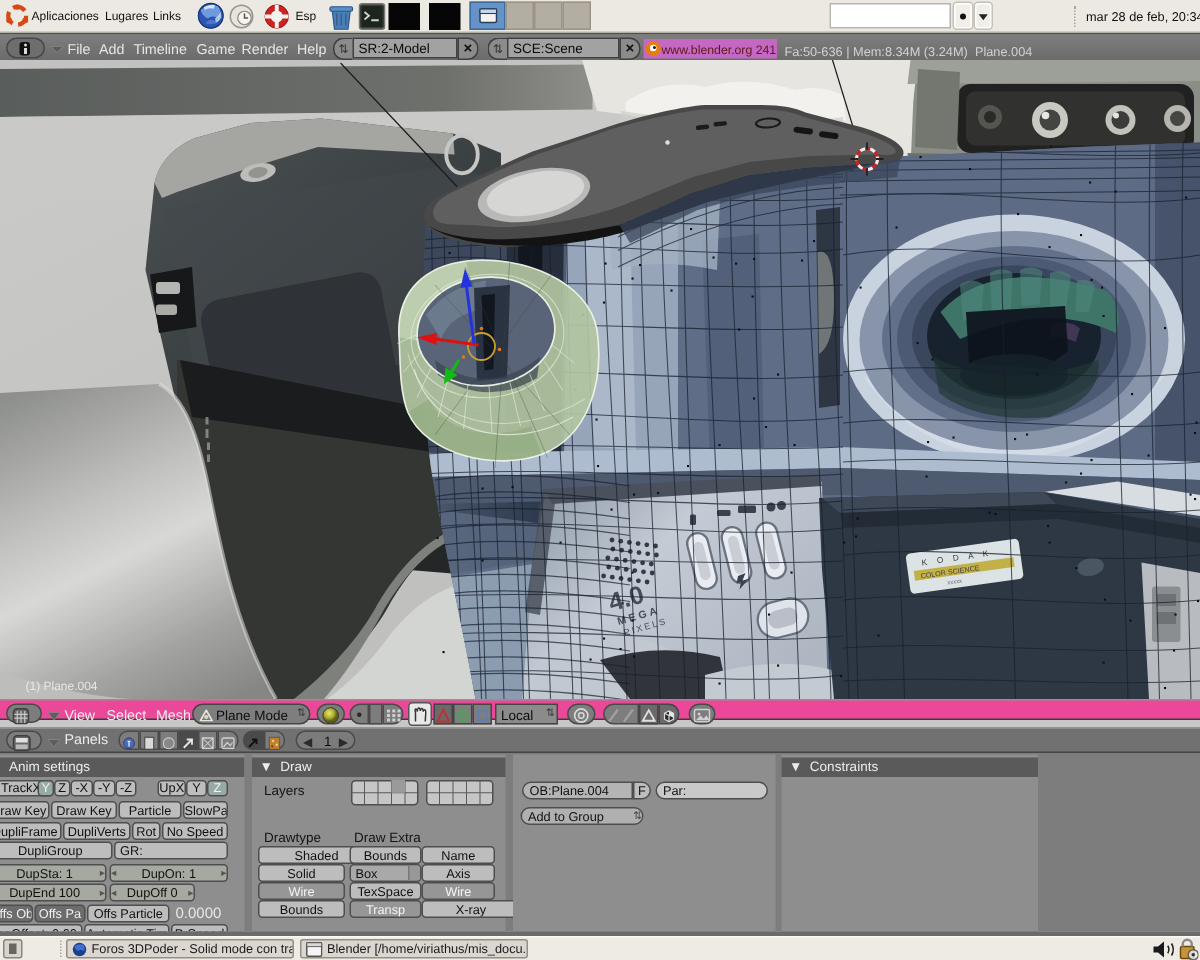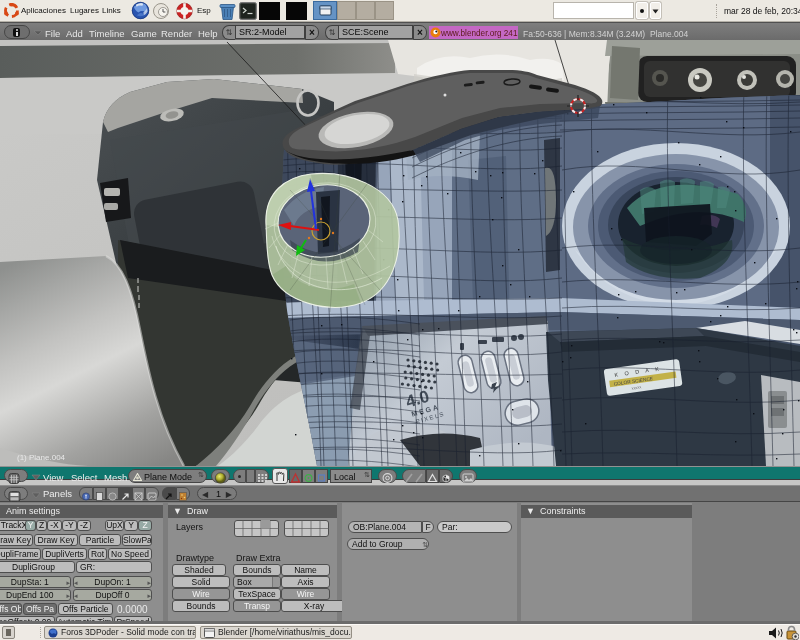--- a/index.html
+++ b/index.html
@@ -7,21 +7,21 @@
 #stage{position:relative;width:800px;height:640px;}
 
 #gpanel{left:0;top:0;width:800px;height:22px;background:#ece9e2;border-bottom:1px solid #b5b1a8;}
 .gmenu{color:#101010;font-size:8px;top:6px;white-space:nowrap;}
 .winbtn{top:1px;height:19px;}
 
 #bhead{left:0;top:22px;width:800px;height:18px;background:linear-gradient(#7e7e7e,#6b6b6b);border-top:1px solid #505050;}
 .bmenu{color:#e6e6e6;font-size:9.5px;top:5px;white-space:nowrap;}
 .bwidget{top:2px;height:14px;background:#9d9d9d;border:1px solid #3f3f3f;font-size:9px;color:#0a0a0a;line-height:12px;padding:0 3px;white-space:nowrap;}
 
-#vhead{left:0;top:466px;width:800px;height:14px;background:#0f766e;border-top:1px solid #929292;border-bottom:1px solid #3c3c3c;}
+#vhead{left:0;top:466px;width:800px;height:14px;background:#ec4899;border-top:1px solid #929292;border-bottom:1px solid #3c3c3c;}
 #bthead{left:0;top:485px;width:800px;height:17px;background:#717171;border-top:1px solid #8d8d8d;border-bottom:1px solid #454545;}
 .hmenu{color:#ededed;font-size:9.5px;top:5px;white-space:nowrap;}
 .hbtn{background:#7d7d7d;border:1px solid #4a4a4a;border-radius:7px;}
 
 #barea{left:0;top:502px;width:800px;height:119px;background:#7d7d7d;}
 .panel{position:absolute;top:1px;height:118px;background:#8e8e8e;}
 .phead{position:absolute;left:0;top:2px;width:100%;height:13px;background:#5a5a5a;color:#ececec;font-size:9px;line-height:13px;white-space:nowrap;}
 .bb{position:absolute;background:#bdbdbd;border:1px solid #4e4e4e;border-radius:3px;font-size:8.5px;color:#101010;text-align:center;line-height:9px;overflow:hidden;white-space:nowrap;}
 .bnum{background:#a6a9a0;}
 .bdark{background:#6c6c6c;color:#f0f0f0;}
@@ -786,21 +786,21 @@
     <div class="bb" style="left:130px;top:31px;width:30px;height:12px;line-height:11px">SlowPa</div>
     <div class="bb" style="left:0px;top:45px;width:49px;height:12px;line-height:11px">DupliFrame</div>
     <div class="bb" style="left:50px;top:45px;width:45px;height:12px;line-height:11px">DupliVerts</div>
     <div class="bb" style="left:96px;top:45px;width:19px;height:12px;line-height:11px">Rot</div>
     <div class="bb" style="left:116px;top:45px;width:44px;height:12px;line-height:11px">No Speed</div>
     <div class="bb" style="left:0px;top:58px;width:83px;height:12px;line-height:11px">DupliGroup</div>
     <div class="bb" style="left:84px;top:58px;width:76px;height:12px;line-height:11px;text-align:left;padding-left:3px">GR:</div>
     <div class="bb bnum" style="left:0px;top:73px;width:79px;height:12px;line-height:11px">DupSta: 1 <span style="float:right;font-size:7px;color:#555">▸</span></div>
     <div class="bb bnum" style="left:81px;top:73px;width:79px;height:12px;line-height:11px"><span style="float:left;font-size:7px;color:#555">◂</span>DupOn: 1<span style="float:right;font-size:7px;color:#555">▸</span></div>
     <div class="bb bnum" style="left:0px;top:86px;width:79px;height:12px;line-height:11px">DupEnd 100 <span style="float:right;font-size:7px;color:#555">▸</span></div>
-    <div class="bb bnum" style="left:81px;top:86px;width:79px;height:12px;line-height:11px"><span style="float:left;font-size:7px;color:#555">◂</span>DupOff 0<span style="float:right;font-size:7px;color:#555">▸</span></div>
+    <div class="bb bnum" style="left:81px;top:86px;width:57px;height:12px;line-height:11px"><span style="float:left;font-size:7px;color:#555">◂</span>DupOff 0<span style="float:right;font-size:7px;color:#555">▸</span></div>
     <div class="bb bdark" style="left:0px;top:100px;width:30px;height:12px;line-height:11px">Offs Ob</div>
     <div class="bb bdark" style="left:31px;top:100px;width:34px;height:12px;line-height:11px">Offs Pa</div>
     <div class="bb" style="left:66px;top:100px;width:55px;height:12px;line-height:11px">Offs Particle</div>
     <span class="abs" style="left:125px;top:101px;font-size:10px;color:#e8e8e8">0.0000</span>
     <div class="bb" style="left:0px;top:113px;width:63px;height:12px;line-height:11px">meOffset: 0.00</div>
     <div class="bb" style="left:64px;top:113px;width:57px;height:12px;line-height:11px">Automatic Tim</div>
     <div class="bb" style="left:122px;top:113px;width:38px;height:12px;line-height:11px">PrSpeed</div>
   </div>
 
   <div class="panel" style="left:168px;width:169px">
@@ -814,21 +814,21 @@
           <rect x="27" y="0" width="9" height="8.5" fill="#9a9a9a"></rect>
         </svg>
     <div class="abs" style="left:116px;top:17px;width:45px;height:17px;background:#c6c6c6;border:1px solid #4e4e4e;border-radius:3px"></div>
     <svg class="abs" style="left:116px;top:17px" width="45" height="17" viewBox="0 0 45 17">
           <g stroke="#5a5a5a" stroke-width="0.7">
             <path d="M9 0v17M18 0v17M27 0v17M36 0v17M0 8.5h45"></path>
           </g>
         </svg>
     <span class="lbl" style="left:8px;top:50px">Drawtype</span>
     <span class="lbl" style="left:68px;top:50px">Draw Extra</span>
-    <div class="bb" style="left:4px;top:61px;width:54px;height:12px;line-height:11px">Shaded</div>
+    <div class="bb" style="left:4px;top:61px;width:78px;height:12px;line-height:11px">Shaded</div>
     <div class="bb" style="left:4px;top:73px;width:58px;height:12px;line-height:11px">Solid</div>
     <div class="bb bpress" style="left:4px;top:85px;width:58px;height:12px;line-height:11px">Wire</div>
     <div class="bb" style="left:4px;top:97px;width:58px;height:12px;line-height:11px">Bounds</div>
     <div class="bb" style="left:65px;top:61px;width:48px;height:12px;line-height:11px">Bounds</div>
     <div class="bb" style="left:113px;top:61px;width:49px;height:12px;line-height:11px">Name</div>
     <div class="bb" style="left:65px;top:73px;width:48px;height:12px;line-height:11px;text-align:left;padding-left:3px;background:#a9a9a9">Box<span style="float:right;width:8px;height:10px;background:#989898;border-left:1px solid #777"></span></div>
     <div class="bb" style="left:113px;top:73px;width:49px;height:12px;line-height:11px">Axis</div>
     <div class="bb" style="left:65px;top:85px;width:48px;height:12px;line-height:11px">TexSpace</div>
     <div class="bb bpress" style="left:113px;top:85px;width:49px;height:12px;line-height:11px">Wire</div>
     <div class="bb bpress" style="left:65px;top:97px;width:48px;height:12px;line-height:11px">Transp</div>

